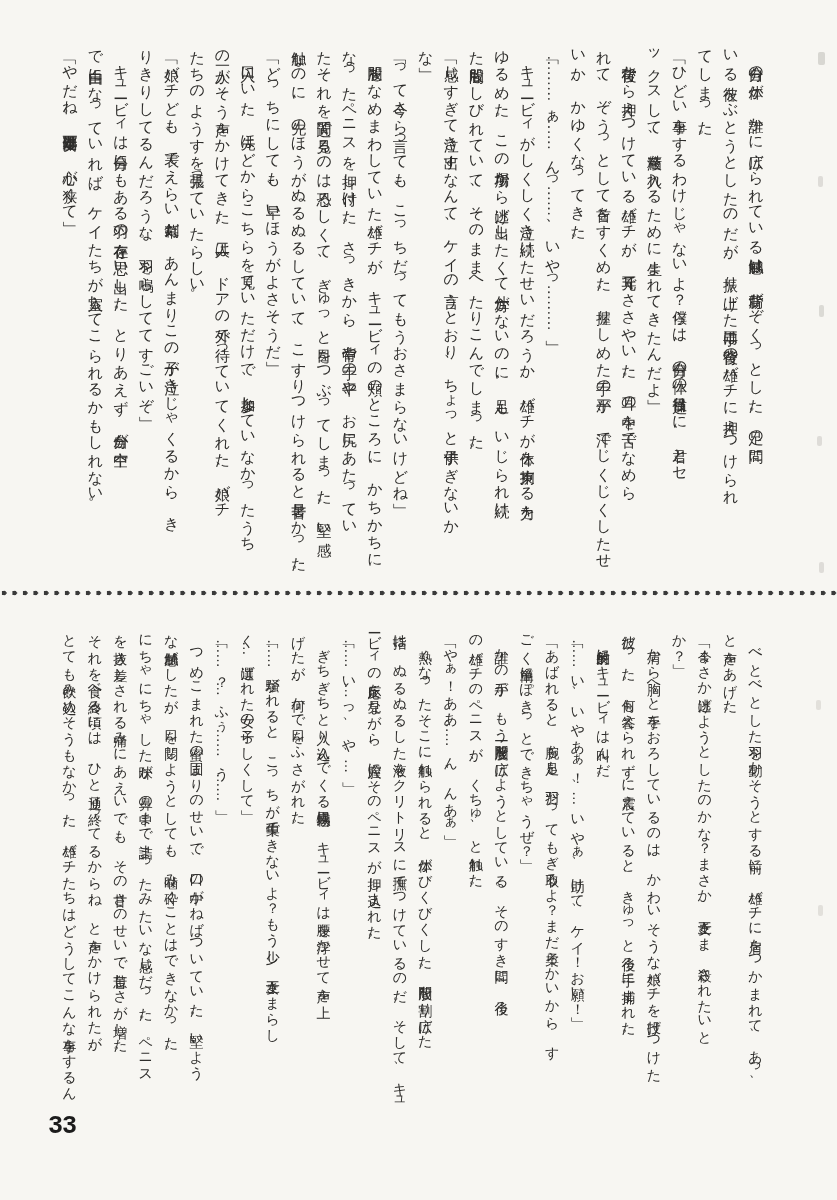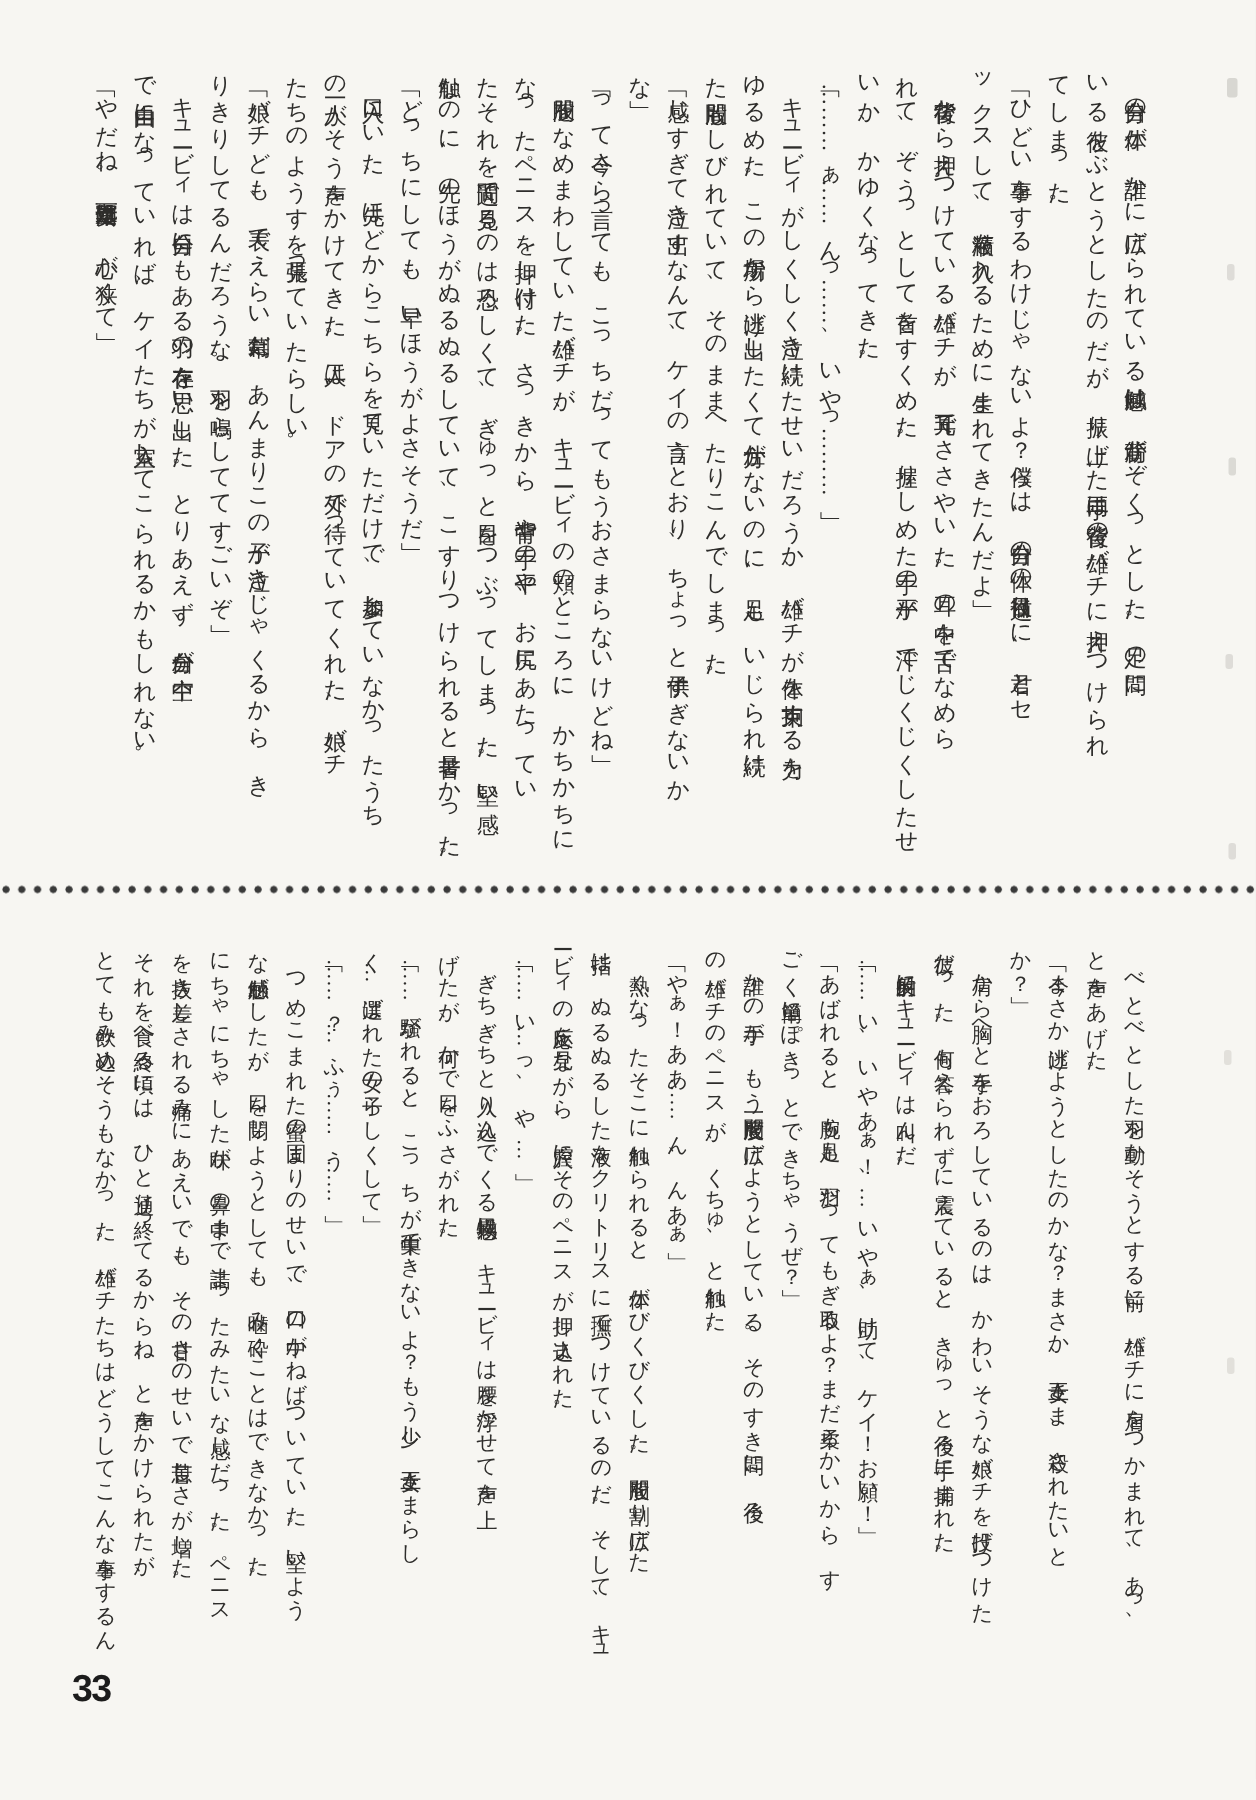--- a/index.html
+++ b/index.html
@@ -45,21 +45,21 @@
     position:absolute;
     top:589px;left:0;
     width:837px;height:8px;
     background-image:radial-gradient(circle at 4px 4px,#3a3a3a 2.2px,rgba(0,0,0,0) 2.6px);
     background-size:10.5px 8px;
     background-repeat:repeat-x;
   }
   .page-number{
     position:absolute;
     left:48px;top:1112px;
-    font-family:Liberation Sans, sans-serif;
+    font-family:Liberation Mono, monospace;
     font-weight:bold;
     font-size:25px;
     color:#1c1c1c;
     letter-spacing:-1px;
   }
   .artifact{
     position:absolute;
     background:#b9b7b2;
     border-radius:2px;
   }

